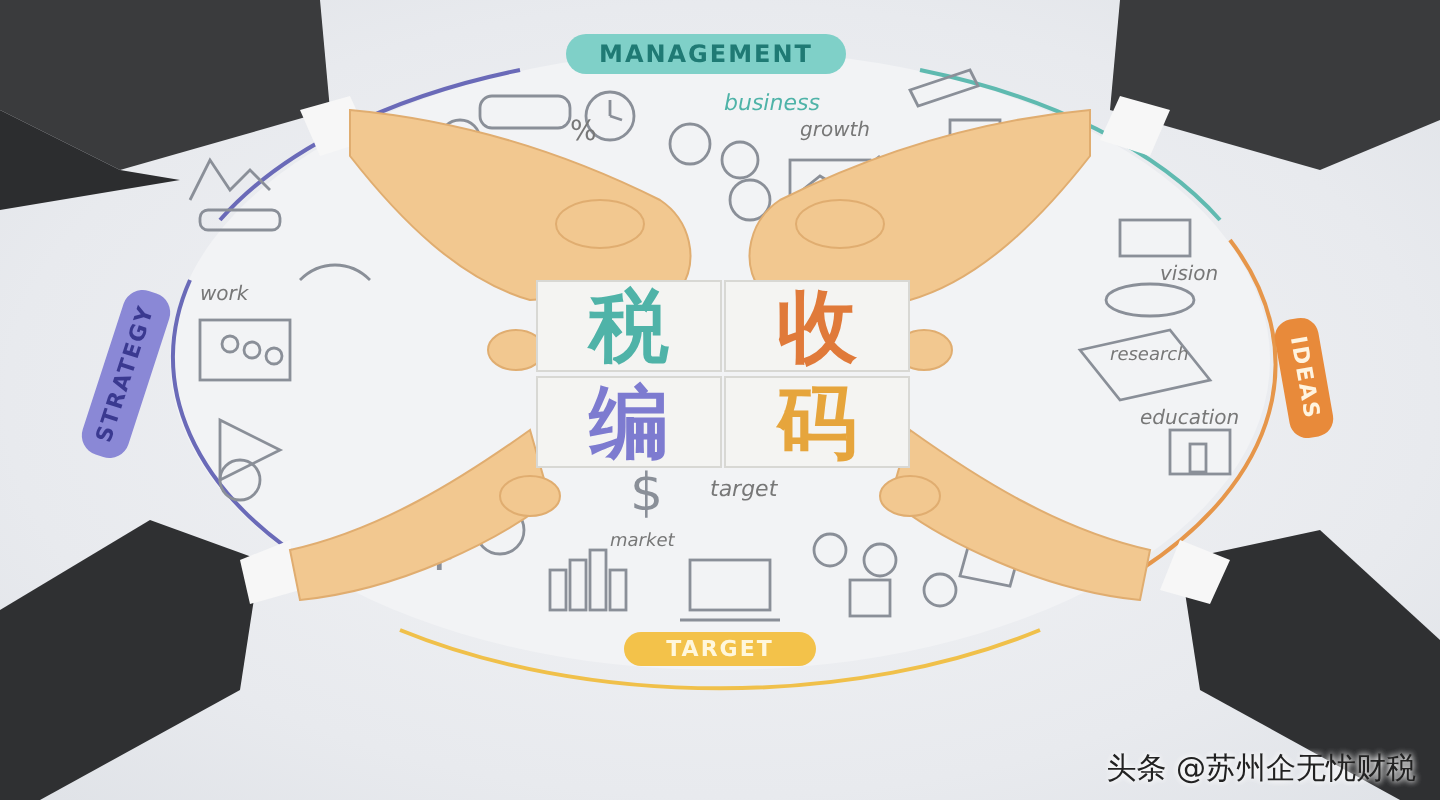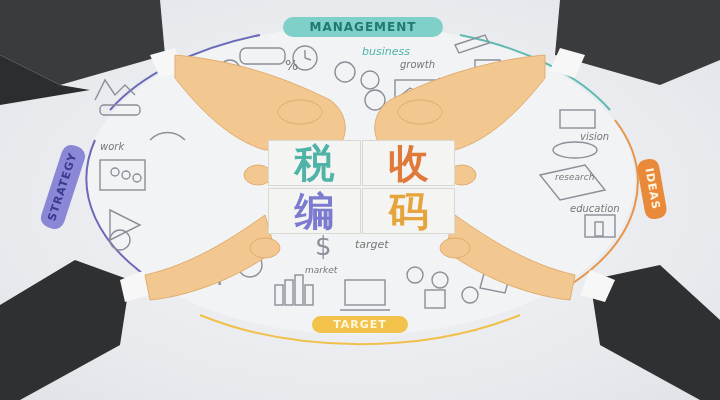--- a/index.html
+++ b/index.html
@@ -96,23 +96,24 @@
       <path d="M575 275 C530 265 490 240 455 215 L445 250 C470 270 520 295 570 300 Z"></path>
       <ellipse cx="300" cy="112" rx="22" ry="12"></ellipse>
       <ellipse cx="420" cy="112" rx="22" ry="12"></ellipse>
       <ellipse cx="258" cy="175" rx="14" ry="10"></ellipse>
       <ellipse cx="462" cy="175" rx="14" ry="10"></ellipse>
       <ellipse cx="265" cy="248" rx="15" ry="10"></ellipse>
       <ellipse cx="455" cy="248" rx="15" ry="10"></ellipse>
     </g>
   </svg>
 
-  <div class="label" style="left:283px;top:17px;width:160px;height:20px;line-height:20px;border-radius:10px;background:#7fd0c8;color:#1f7a74;font-size:12px;">MANAGEMENT</div>
+  <div class="label" style="left:283px;top:17px;width:140px;height:20px;line-height:20px;border-radius:10px;background:#7fd0c8;color:#1f7a74;font-size:12px;">MANAGEMENT</div>
   <div class="label" style="left:20px;top:175px;width:86px;height:24px;line-height:24px;border-radius:10px;background:#8a88d6;color:#3a3990;font-size:11px;transform:rotate(-72deg);">STRATEGY</div>
   <div class="label" style="left:622px;top:178px;width:60px;height:22px;line-height:22px;border-radius:9px;background:#e88a3a;color:#fff4e0;font-size:11px;transform:rotate(80deg);">IDEAS</div>
   <div class="label" style="left:312px;top:316px;width:96px;height:17px;line-height:17px;border-radius:9px;background:#f3c24a;color:#fff7dc;font-size:11px;">TARGET</div>
 
   <div class="tile" style="left:268px;top:140px;width:93px;height:46px;color:#4fb3a8;">税</div>
   <div class="tile" style="left:362px;top:140px;width:93px;height:46px;color:#e07a3a;">收</div>
   <div class="tile" style="left:268px;top:188px;width:93px;height:46px;color:#7d7bd0;">编</div>
   <div class="tile" style="left:362px;top:188px;width:93px;height:46px;color:#e6a53c;">码</div>
 
+  <div class="watermark">头条 @苏州企无忧财税</div>
 </div>
 
 </body></html>

